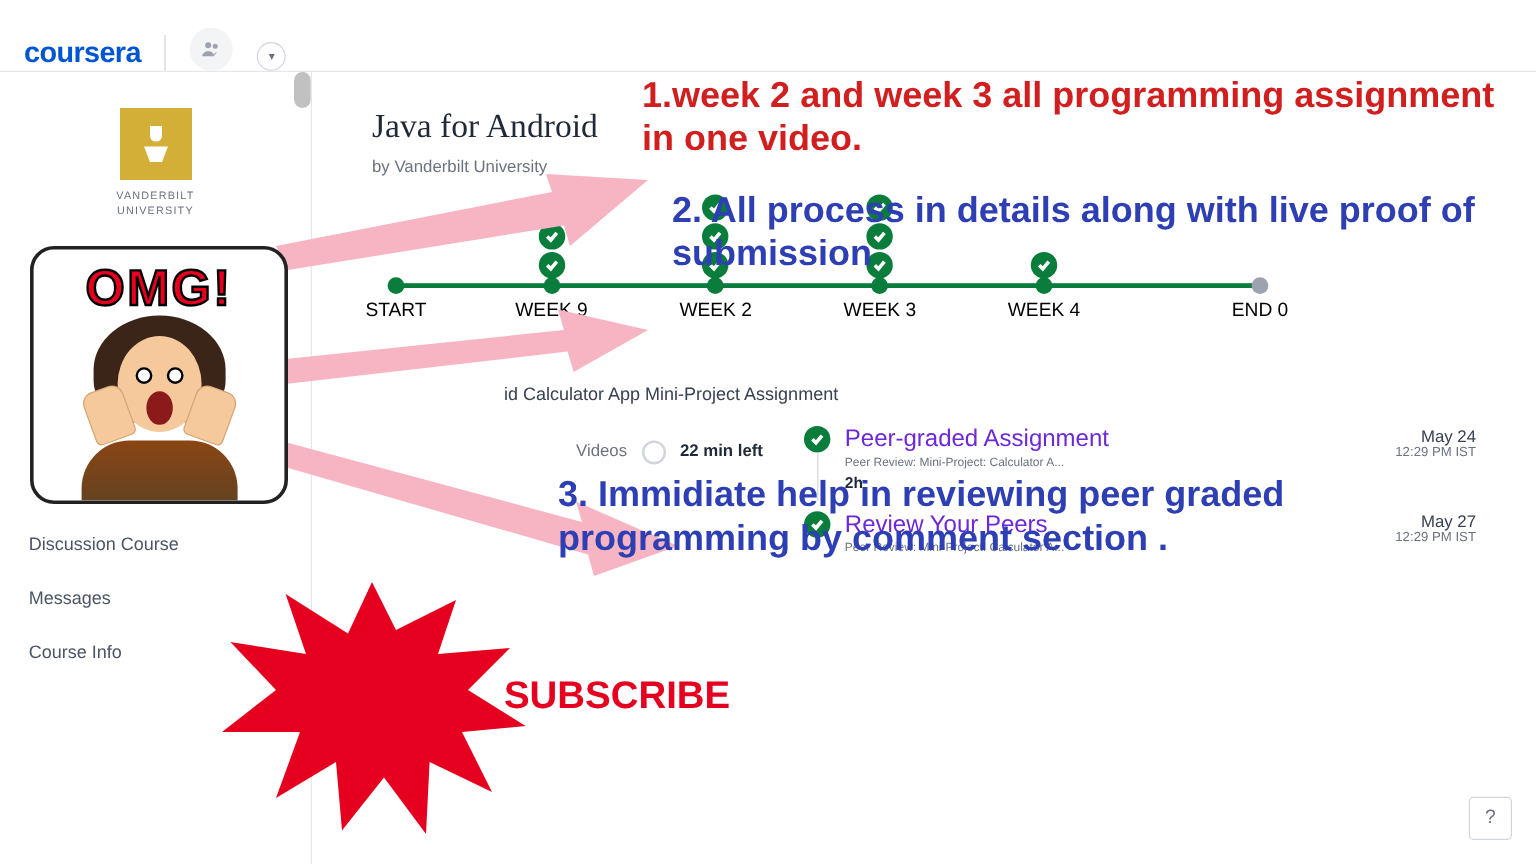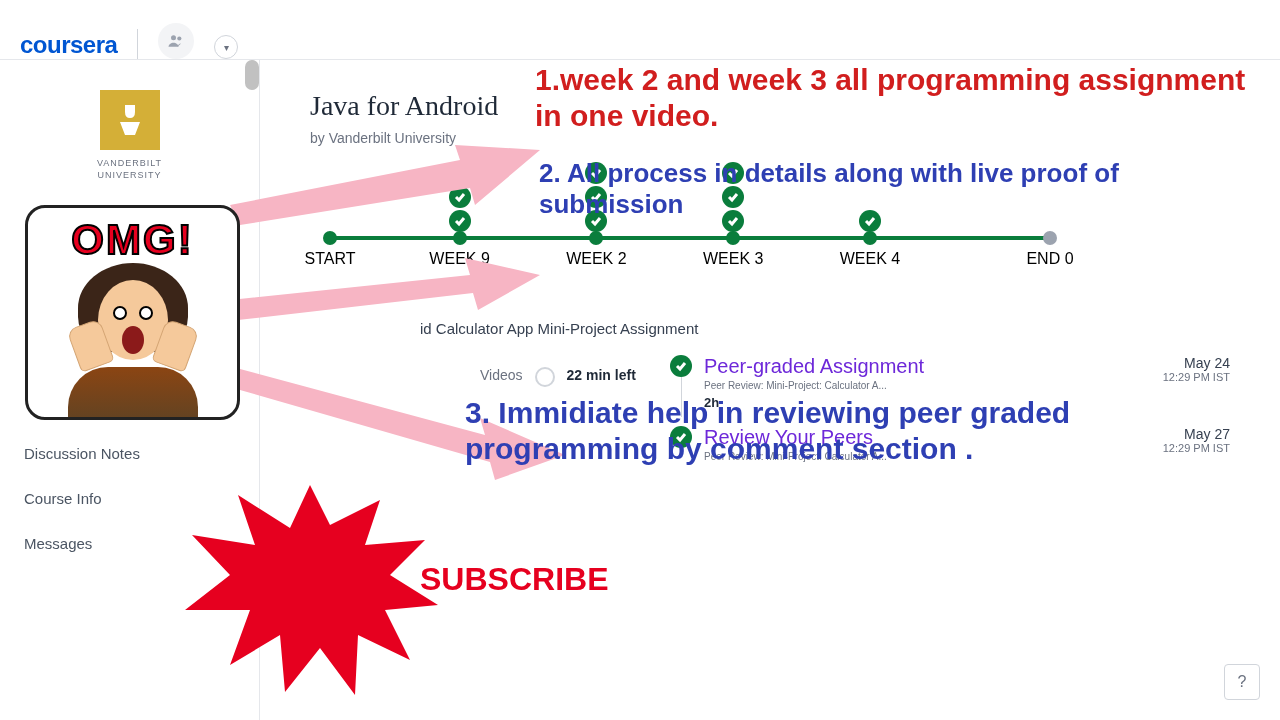--- a/index.html
+++ b/index.html
@@ -113,23 +113,23 @@
     <div class="uni-badge">
       <div class="uni-logo">
         <svg width="40" height="40" viewBox="0 0 40 40">
             <path d="M20 5 L15 5 L15 12 Q15 18 20 18 Q25 18 25 12 L25 5 L20 5 M12 8 L12 22 M28 8 L28 22 M10 22 L30 22 L25 35 L15 35 Z"></path>
           </svg>
       </div>
       <div class="uni-name" style="white-space:pre-line">VANDERBILT
 UNIVERSITY</div>
     </div>
     <div style="height:230px"></div>
-    <div class="nav-item">Discussion Notes</div>
+    <div class="nav-item">Discussion Course</div>
+    <div class="nav-item">Messages</div>
     <div class="nav-item">Course Info</div>
-    <div class="nav-item">Messages</div>
   </div>
 
   <div class="content">
     <h1 class="course-title">Java for Android</h1>
     <div class="course-by">by Vanderbilt University</div>
 
     <div class="timeline" style="width:760px;">
       <div class="timeline-track">
         <div id="tl-dots">
             <div class="timeline-dot" style="left: 0%;"></div>
@@ -281,21 +281,21 @@
   <polygon points="0,25 260,95 255,78 340,115 270,140 265,122 8,48" fill="#f7b5c4"></polygon>
 </svg>
 
 <svg class="starburst" viewBox="0 0 260 220">
   <polygon points="130,5 150,45 200,20 185,65 245,60 210,95 258,125 205,130 230,180 178,155 175,215 140,168 105,212 100,155 50,185 70,130 5,130 50,95 12,55 75,65 58,15 110,48" fill="#e6001f"></polygon>
 </svg>
 
 <div class="overlay-text" style="left:535px;top:62px;font-size:30px;max-width:720px;">
   <span style="color:#d11e1e">1.</span><span style="color:#d11e1e">week 2 and week 3 all programming assignment in one video.</span>
 </div>
-<div class="overlay-text" style="left:539px;top:158px;font-size:26px;max-width:680px;">
+<div class="overlay-text" style="left:560px;top:158px;font-size:30px;max-width:680px;">
   <span style="color:#2e3fb3">2.</span><span style="color:#2e3fb3"> All process in details along with live proof of submission</span>
 </div>
 <div class="overlay-text" style="left:465px;top:395px;font-size:30px;max-width:760px;">
   <span style="color:#2e3fb3">3.</span><span style="color:#2e3fb3"> Immidiate help in reviewing peer graded programming by comment section .</span>
 </div>
 <div class="overlay-text" style="left:420px;top:560px;font-size:32px;color:#e6001f">SUBSCRIBE</div>
 
 <div class="help-btn">?</div>
 
 </body></html>

